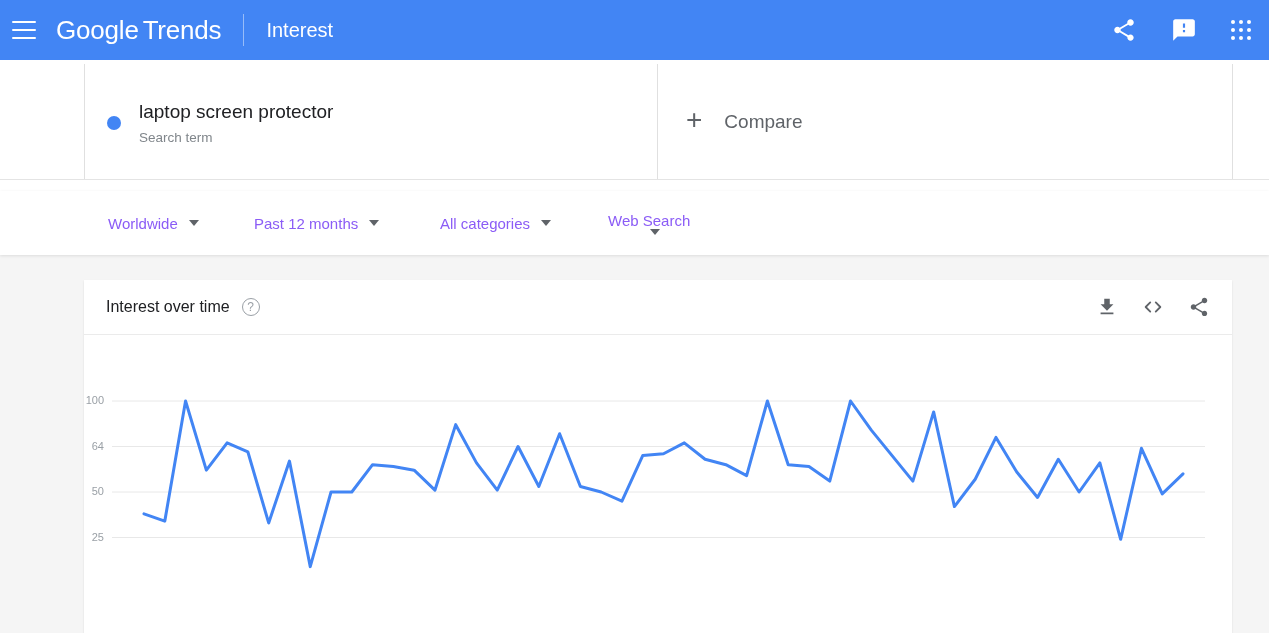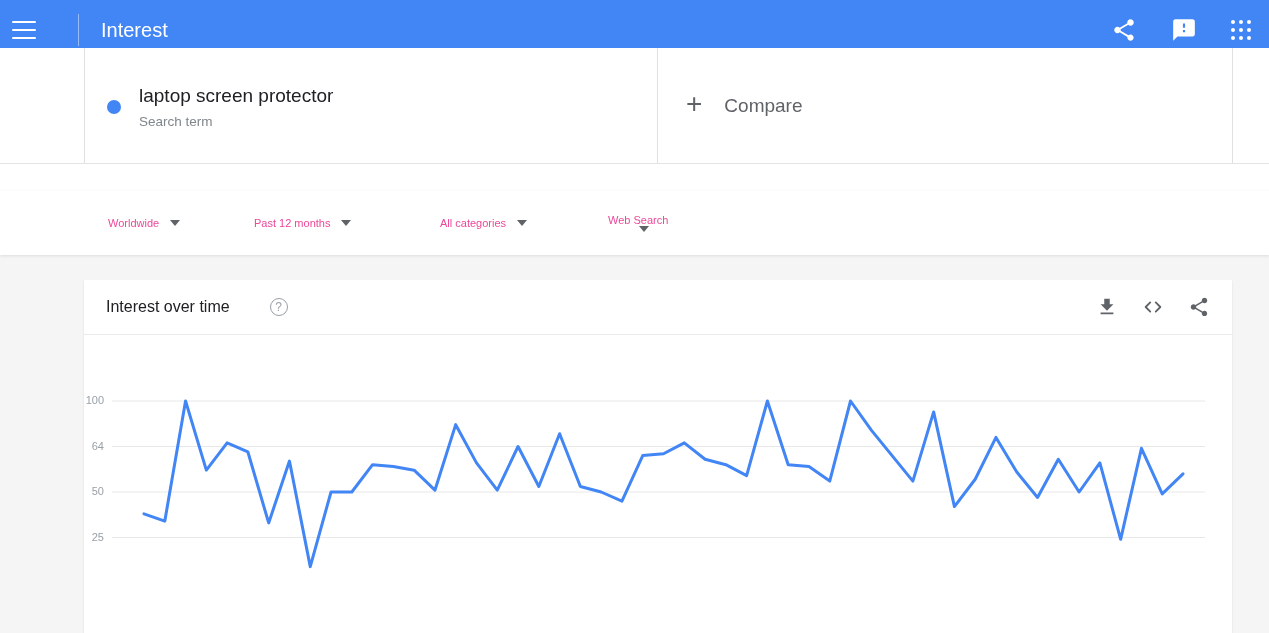--- a/index.html
+++ b/index.html
@@ -63,21 +63,21 @@
     display: grid;
     grid-template-columns: repeat(3, 4px);
     grid-template-rows: repeat(3, 4px);
     gap: 4px;
     cursor: pointer;
   }
   #apps-grid i { display:block; width:4px; height:4px; border-radius:50%; background:#fff; }
 
   
   #terms-row {
-    position: absolute; left: 0; top: 48px;
+    position: absolute; left: 0; top: 64px;
     width: 1269px; height: 116px;
     background: #fff;
     border-bottom: 1px solid #e4e4e4;
     display: flex;
   }
   #terms-spacer-left { width: 84px; flex: 0 0 84px; }
   #term-card {
     width: 574px; flex: 0 0 574px;
     border-left: 1px solid #e0e0e0;
     border-right: 1px solid #e0e0e0;
@@ -114,22 +114,22 @@
   #filters-row {
     position: absolute; left: 0; top: 191px;
     width: 1269px; height: 64px;
     background: #fff;
     display: flex; align-items: center;
     box-shadow: 0 1px 3px rgba(0,0,0,0.10);
     z-index: 3;
   }
   .filter {
     display: flex; align-items: center;
-    color: #ec4899;
-    font-size: 11px;
+    color: #8b5cf6;
+    font-size: 15px;
     cursor: pointer;
     white-space: nowrap;
   }
   .caret {
     width: 0; height: 0;
     border-left: 5px solid transparent;
     border-right: 5px solid transparent;
     border-top: 6px solid #5f6368;
     margin-left: 11px;
   }
@@ -145,21 +145,20 @@
     position: absolute; left: 84px; top: 280px;
     width: 1148px; height: 400px;
     background: #ffffff;
     box-shadow: 0 1px 2px rgba(0,0,0,0.10);
   }
   #card-header {
     height: 55px;
     border-bottom: 1px solid #ebebeb;
     display: flex; align-items: center;
     padding: 0 22px 0 22px;
-    gap: 28px;
   }
   #card-title { font-size: 16px; color: #202124; }
   #help-icon {
     width: 18px; height: 18px; border-radius: 50%;
     border: 1.5px solid #9aa0a6;
     color: #9aa0a6; font-size: 12px;
     display: flex; align-items: center; justify-content: center;
     margin-left: 12px; cursor: pointer;
     line-height: 1;
   }
@@ -181,20 +180,23 @@
 </head>
 <body>
 
 <div id="appbar">
   <div id="hamburger">
     <span></span>
       <span></span>
       <span></span>
   </div>
 
+  <div id="brand">
+    <span class="g-word">Google</span><span class="t-word">Trends</span>
+  </div>
 
   <div id="brand-sep"></div>
 
   <div id="explore">Interest</div>
 
   <div id="appbar-actions">
     <svg class="bar-icon" viewBox="0 0 24 24" fill="#ffffff">
       <path d="M18 16.08c-.76 0-1.44.3-1.96.77L8.91 12.7c.05-.23.09-.46.09-.7s-.04-.47-.09-.7l7.05-4.11c.54.5 1.25.81 2.04.81 1.66 0 3-1.34 3-3s-1.34-3-3-3-3 1.34-3 3c0 .24.04.47.09.7L8.04 9.81C7.5 9.31 6.79 9 6 9c-1.66 0-3 1.34-3 3s1.34 3 3 3c.79 0 1.5-.31 2.04-.81l7.12 4.16c-.05.21-.08.43-.08.65 0 1.61 1.31 2.92 2.92 2.92s2.92-1.31 2.92-2.92-1.31-2.92-2.92-2.92z"></path>
     </svg>
 

